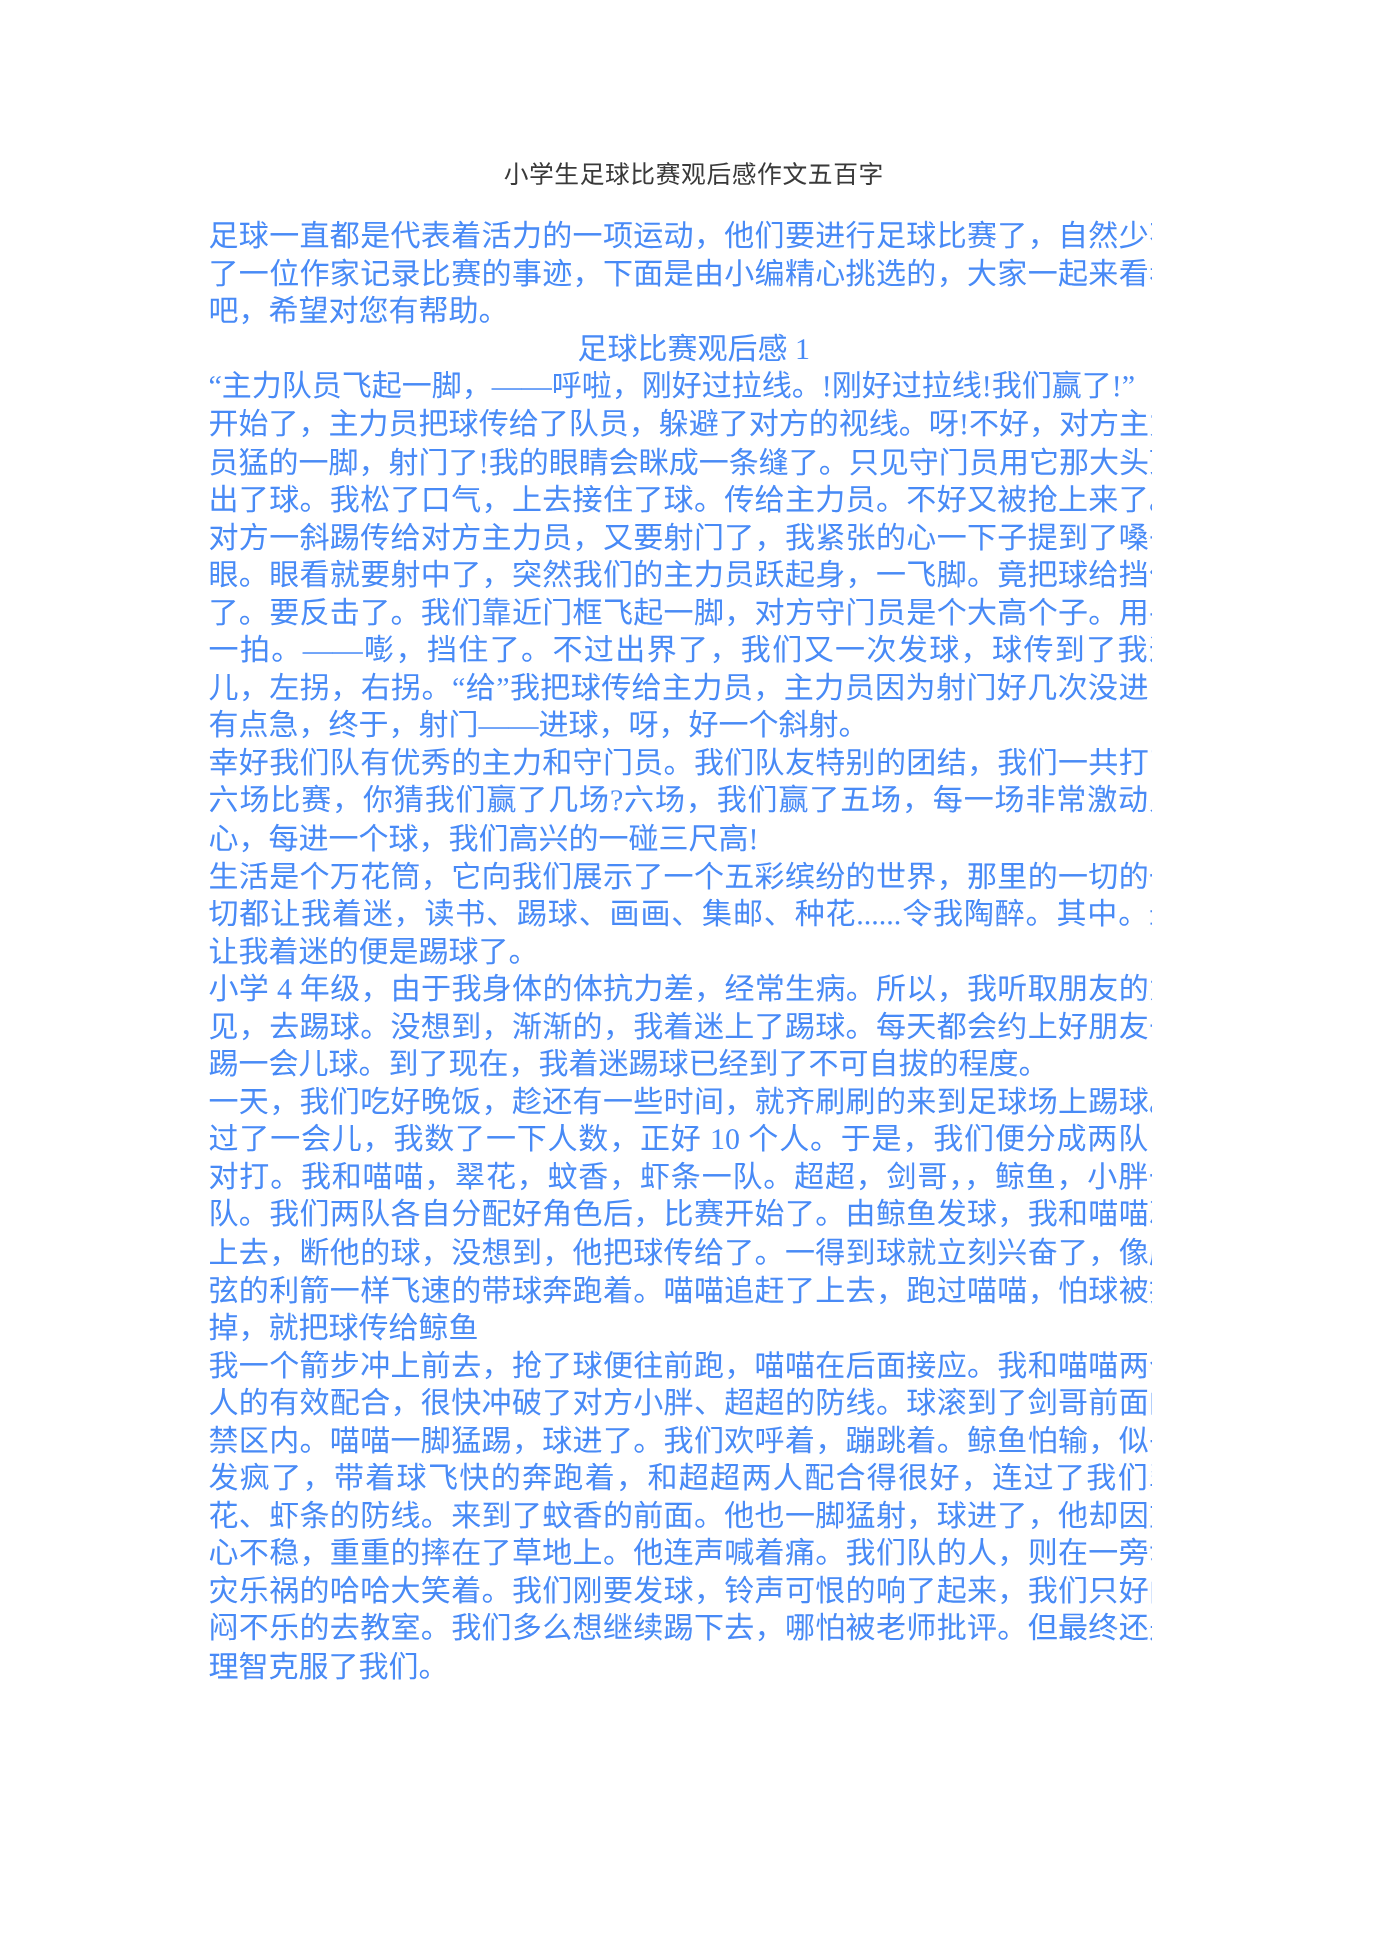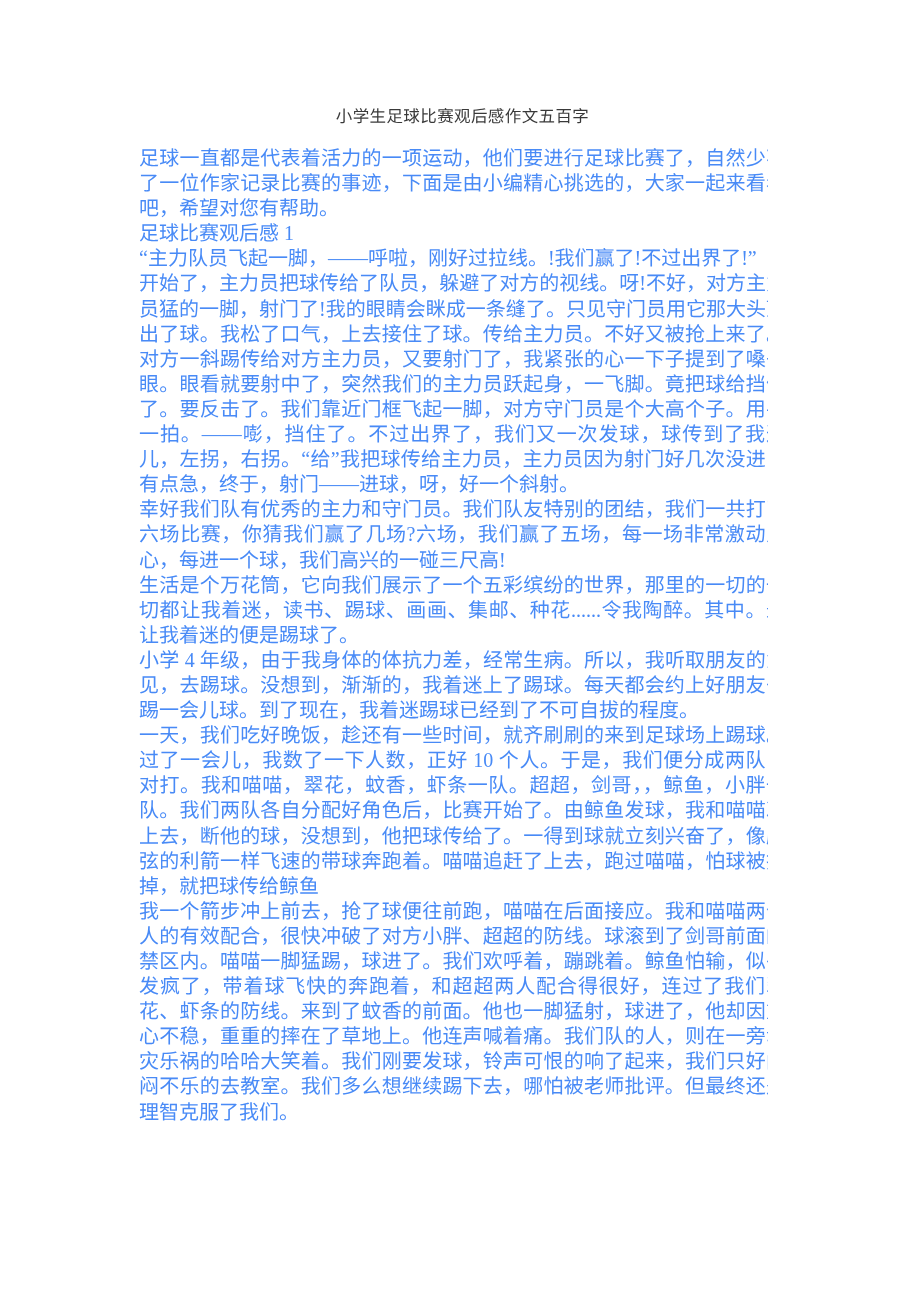--- a/index.html
+++ b/index.html
@@ -49,41 +49,41 @@
     margin: 0;
     padding: 0;
     text-align: justify;
     text-justify: inter-ideograph;
     word-break: break-all;
     overflow-wrap: break-word;
     -webkit-font-smoothing: antialiased;
   }
 
   .para.heading-line {
-    text-align: left;
+    text-align: center;
   }
 
   
   .body-text, .doc-title {
     text-rendering: optimizeLegibility;
     opacity: 0.93;
   }
 </style>
 </head>
 <body>
 
 <div class="page">
   <div class="content">
 
     <h1 class="doc-title">小学生足球比赛观后感作文五百字</h1>
 
     <div class="body-text">
       <p class="para">足球一直都是代表着活力的一项运动，他们要进行足球比赛了，自然少不了一位作家记录比赛的事迹，下面是由小编精心挑选的，大家一起来看看吧，希望对您有帮助。</p>
       <p class="para heading-line">足球比赛观后感 1</p>
-      <p class="para">“主力队员飞起一脚，——呼啦，刚好过拉线。!我们赢了!不过出界了!”</p>
+      <p class="para">“主力队员飞起一脚，——呼啦，刚好过拉线。!刚好过拉线!我们赢了!”</p>
       <p class="para">开始了，主力员把球传给了队员，躲避了对方的视线。呀!不好，对方主力员猛的一脚，射门了!我的眼睛会眯成一条缝了。只见守门员用它那大头顶出了球。我松了口气，上去接住了球。传给主力员。不好又被抢上来了。对方一斜踢传给对方主力员，又要射门了，我紧张的心一下子提到了嗓子眼。眼看就要射中了，突然我们的主力员跃起身，一飞脚。竟把球给挡住了。要反击了。我们靠近门框飞起一脚，对方守门员是个大高个子。用手一拍。——嘭，挡住了。不过出界了，我们又一次发球，球传到了我这儿，左拐，右拐。“给”我把球传给主力员，主力员因为射门好几次没进，有点急，终于，射门——进球，呀，好一个斜射。</p>
       <p class="para">幸好我们队有优秀的主力和守门员。我们队友特别的团结，我们一共打了六场比赛，你猜我们赢了几场?六场，我们赢了五场，每一场非常激动人心，每进一个球，我们高兴的一碰三尺高!</p>
       <p class="para">生活是个万花筒，它向我们展示了一个五彩缤纷的世界，那里的一切的一切都让我着迷，读书、踢球、画画、集邮、种花......令我陶醉。其中。最让我着迷的便是踢球了。</p>
       <p class="para">小学 4 年级，由于我身体的体抗力差，经常生病。所以，我听取朋友的意见，去踢球。没想到，渐渐的，我着迷上了踢球。每天都会约上好朋友去踢一会儿球。到了现在，我着迷踢球已经到了不可自拔的程度。</p>
       <p class="para">一天，我们吃好晚饭，趁还有一些时间，就齐刷刷的来到足球场上踢球。过了一会儿，我数了一下人数，正好 10 个人。于是，我们便分成两队，对打。我和喵喵，翠花，蚊香，虾条一队。超超，剑哥，，鲸鱼，小胖一队。我们两队各自分配好角色后，比赛开始了。由鲸鱼发球，我和喵喵冲上去，断他的球，没想到，他把球传给了。一得到球就立刻兴奋了，像脱弦的利箭一样飞速的带球奔跑着。喵喵追赶了上去，跑过喵喵，怕球被抢掉，就把球传给鲸鱼</p>
       <p class="para">我一个箭步冲上前去，抢了球便往前跑，喵喵在后面接应。我和喵喵两个人的有效配合，很快冲破了对方小胖、超超的防线。球滚到了剑哥前面的禁区内。喵喵一脚猛踢，球进了。我们欢呼着，蹦跳着。鲸鱼怕输，似乎发疯了，带着球飞快的奔跑着，和超超两人配合得很好，连过了我们翠花、虾条的防线。来到了蚊香的前面。他也一脚猛射，球进了，他却因重心不稳，重重的摔在了草地上。他连声喊着痛。我们队的人，则在一旁幸灾乐祸的哈哈大笑着。我们刚要发球，铃声可恨的响了起来，我们只好闷闷不乐的去教室。我们多么想继续踢下去，哪怕被老师批评。但最终还是理智克服了我们。</p>
     </div>
 
   </div>
 </div>

